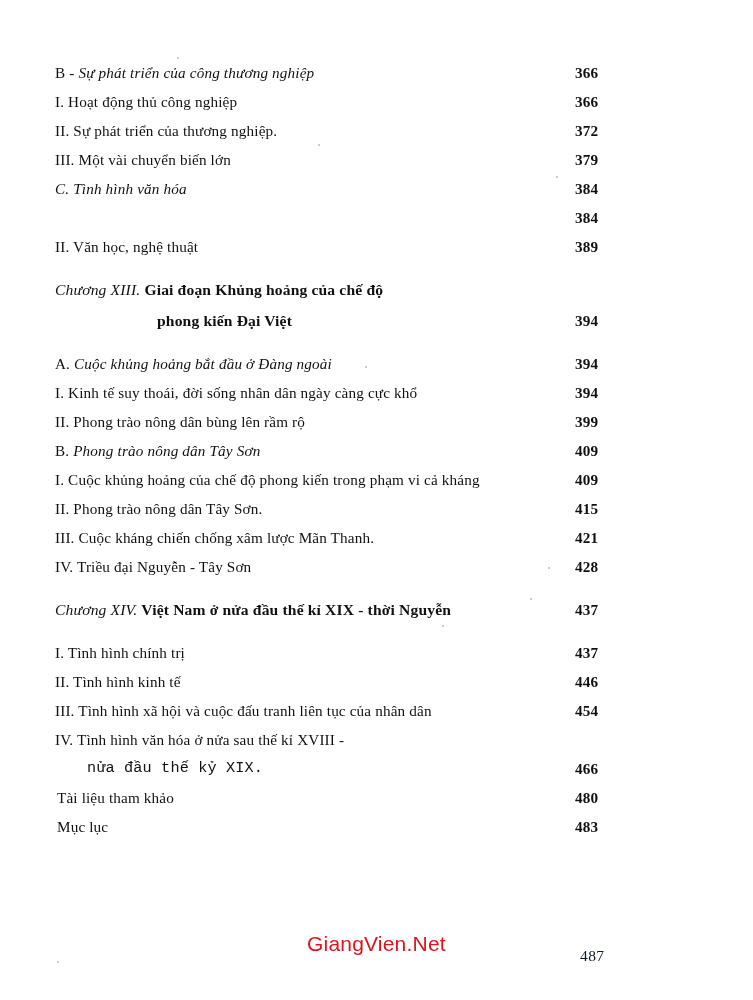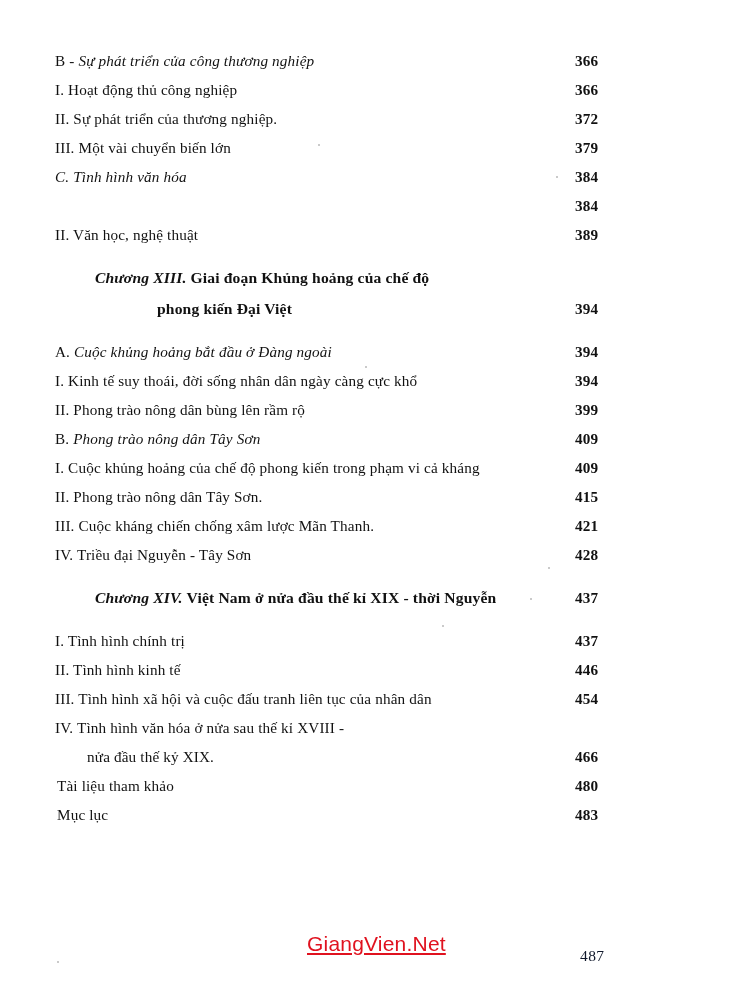--- a/index.html
+++ b/index.html
@@ -21,21 +21,21 @@
     position: absolute;
     left: 0;
     top: 0;
     width: 753px;
     height: 1000px;
   }
 
   .toc-list {
     position: absolute;
     left: 0;
-    top: 46px;
+    top: 58px;
     width: 664px;
   }
 
   
   .toc-entry {
     position: relative;
     display: block;
     width: 753px;
     min-height: 29px;
   }
@@ -52,52 +52,51 @@
 
   .entry-text {
     position: absolute;
     left: 53px;
     top: 0;
     font-size: 15.2px;
     letter-spacing: .15px;
   }
   .entry-text.indent-1 { left: 55px; }
   .entry-text.flush    { left: 57px; }
-  .entry-text.cont     { left: 87px; }
+  .entry-text.cont     { left: 87px; font-family: Liberation Mono, monospace; }
   .entry-text.head-cont{ left: 157px; }
 
   .entry-page {
     position: absolute;
     left: 575px;
     top: 0;
     font-size: 15.2px;
     font-weight: bold;
     letter-spacing: .2px;
   }
 
   
   .lbl          { font-style: normal; }
   .it           { font-style: italic; }
   .bd           { font-weight: bold; font-style: normal; }
-  .bd-it        { font-weight: bold; font-style: italic; margin-left: 40px; }
+  .bd-it        { font-weight: normal; font-style: italic; }
 
   .chapter-head .entry-line { height: 31px; line-height: 31px; }
   .chapter-head .entry-text { font-size: 15.6px; }
 
   
   #watermark {
     position: absolute;
     left: 307px;
     top: 932px;
     font-family: "Liberation Sans", "DejaVu Sans", sans-serif;
     font-size: 21px;
     color: #e0121f;
     letter-spacing: .2px;
     white-space: nowrap;
-    text-decoration: underline;
   }
   #folio {
     position: absolute;
     left: 580px;
     top: 947px;
     font-size: 15.5px;
     letter-spacing: .4px;
     color: #0f172a;
   }
 

